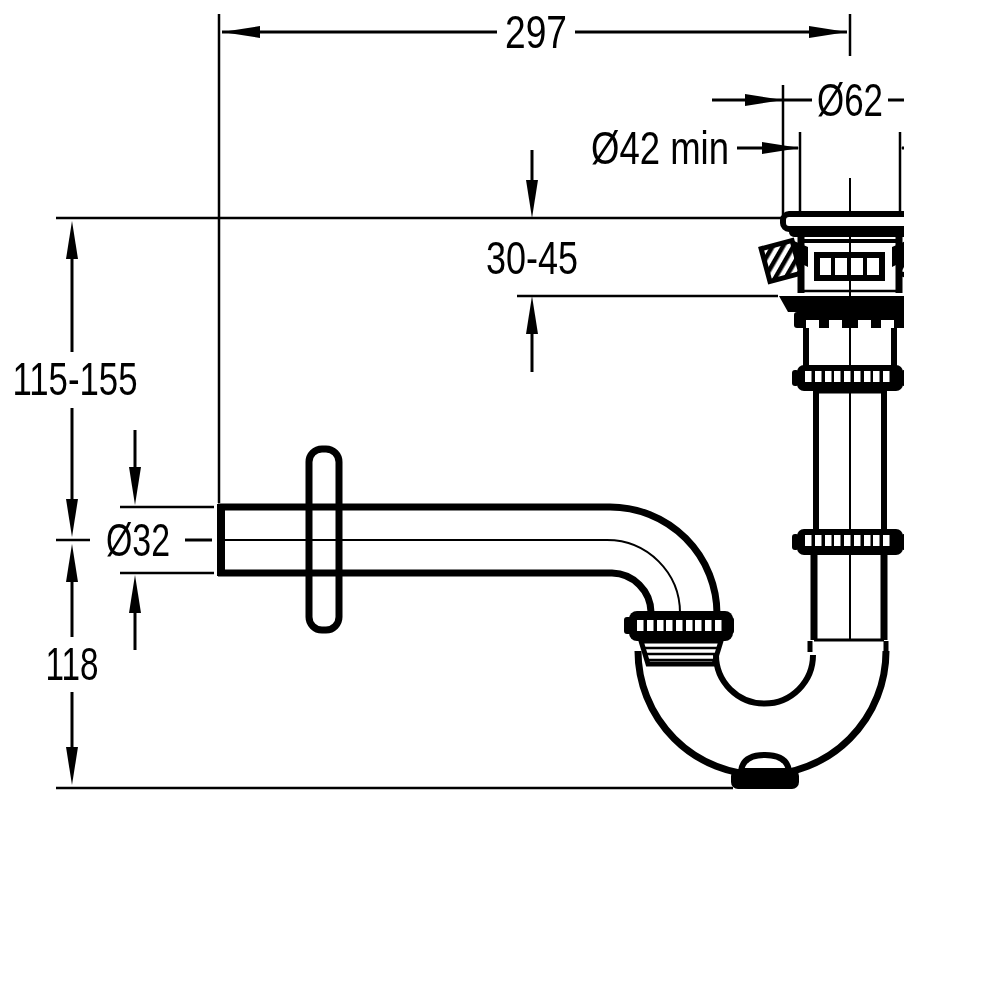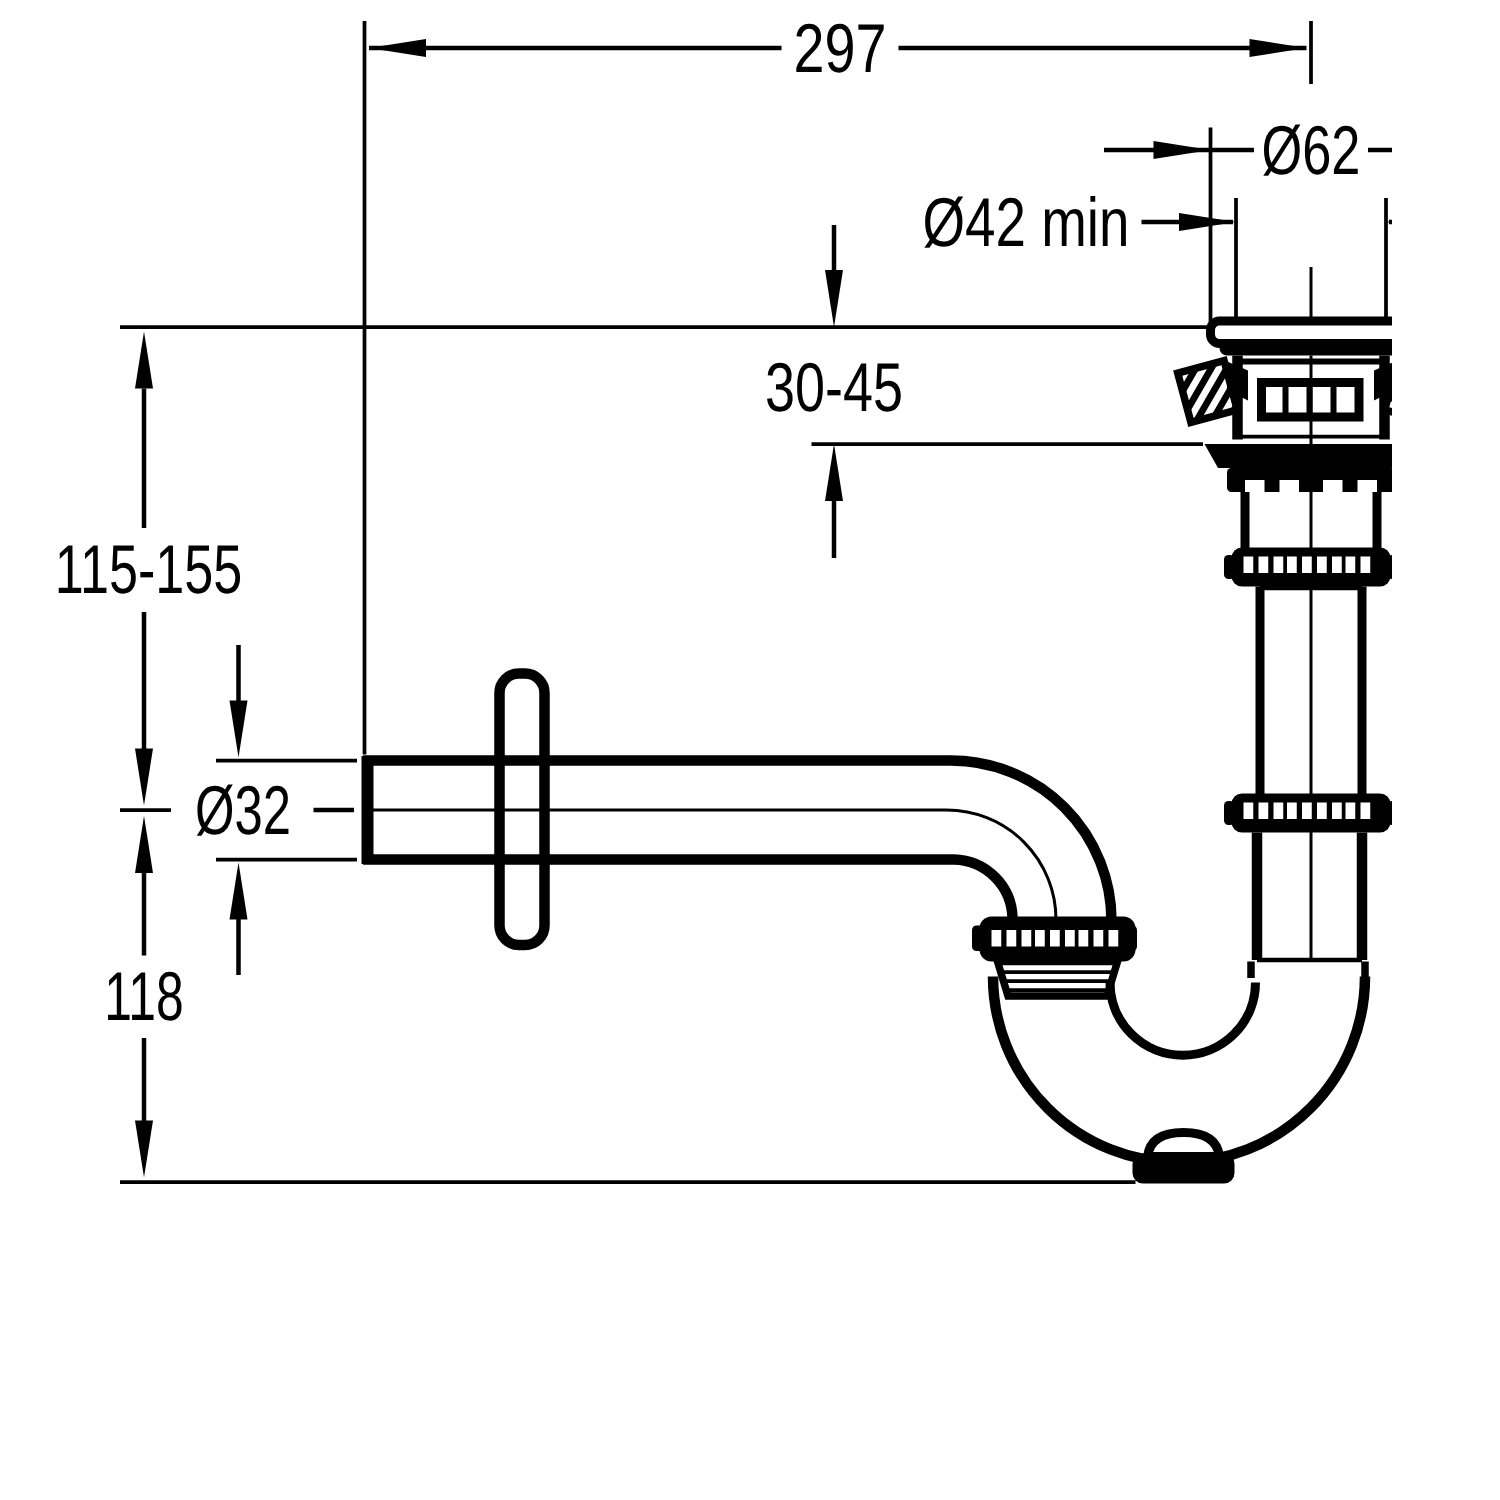--- a/index.html
+++ b/index.html
@@ -1,16 +1,16 @@
 <!DOCTYPE html>
 <html><head>
 <meta charset="utf-8">
 <style>
   html,body{margin:0;padding:0;background:#ffffff;}
-  .stage{width:904px;height:1000px;background:#ffffff;position:relative;overflow:hidden;padding-left:24px;}
+  .stage{width:904px;height:1000px;background:#ffffff;position:relative;overflow:hidden;}
   svg{display:block;}
   text{font-family:"Liberation Sans","DejaVu Sans",sans-serif;fill:#000;font-size:46px;}
   .ln{stroke:#000;fill:none;}
   .thick{stroke-width:7;}
   .mid{stroke-width:6;}
   .thin{stroke-width:2.5;}
   .dim{stroke-width:3;}
   .cl{stroke-width:2;}
   .blk{fill:#000;stroke:none;}
   .wht{fill:#fff;stroke:none;}

